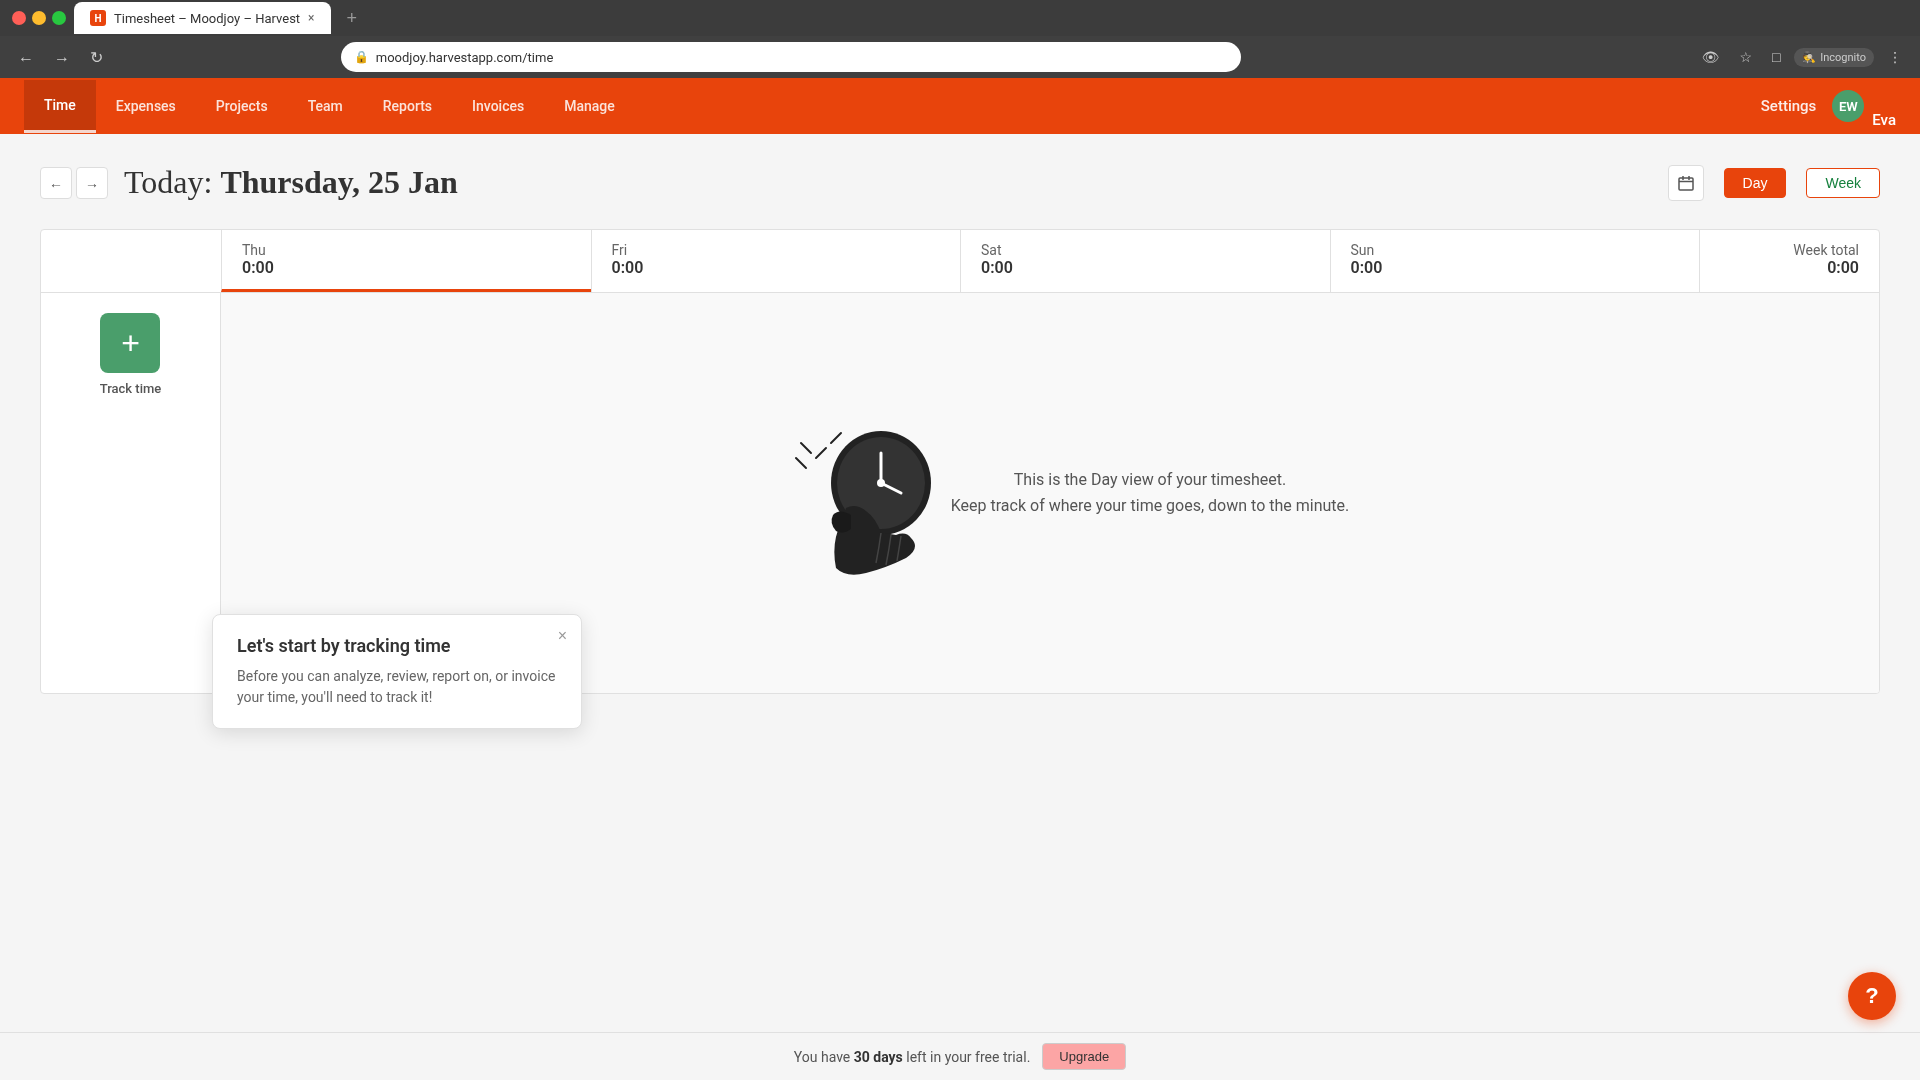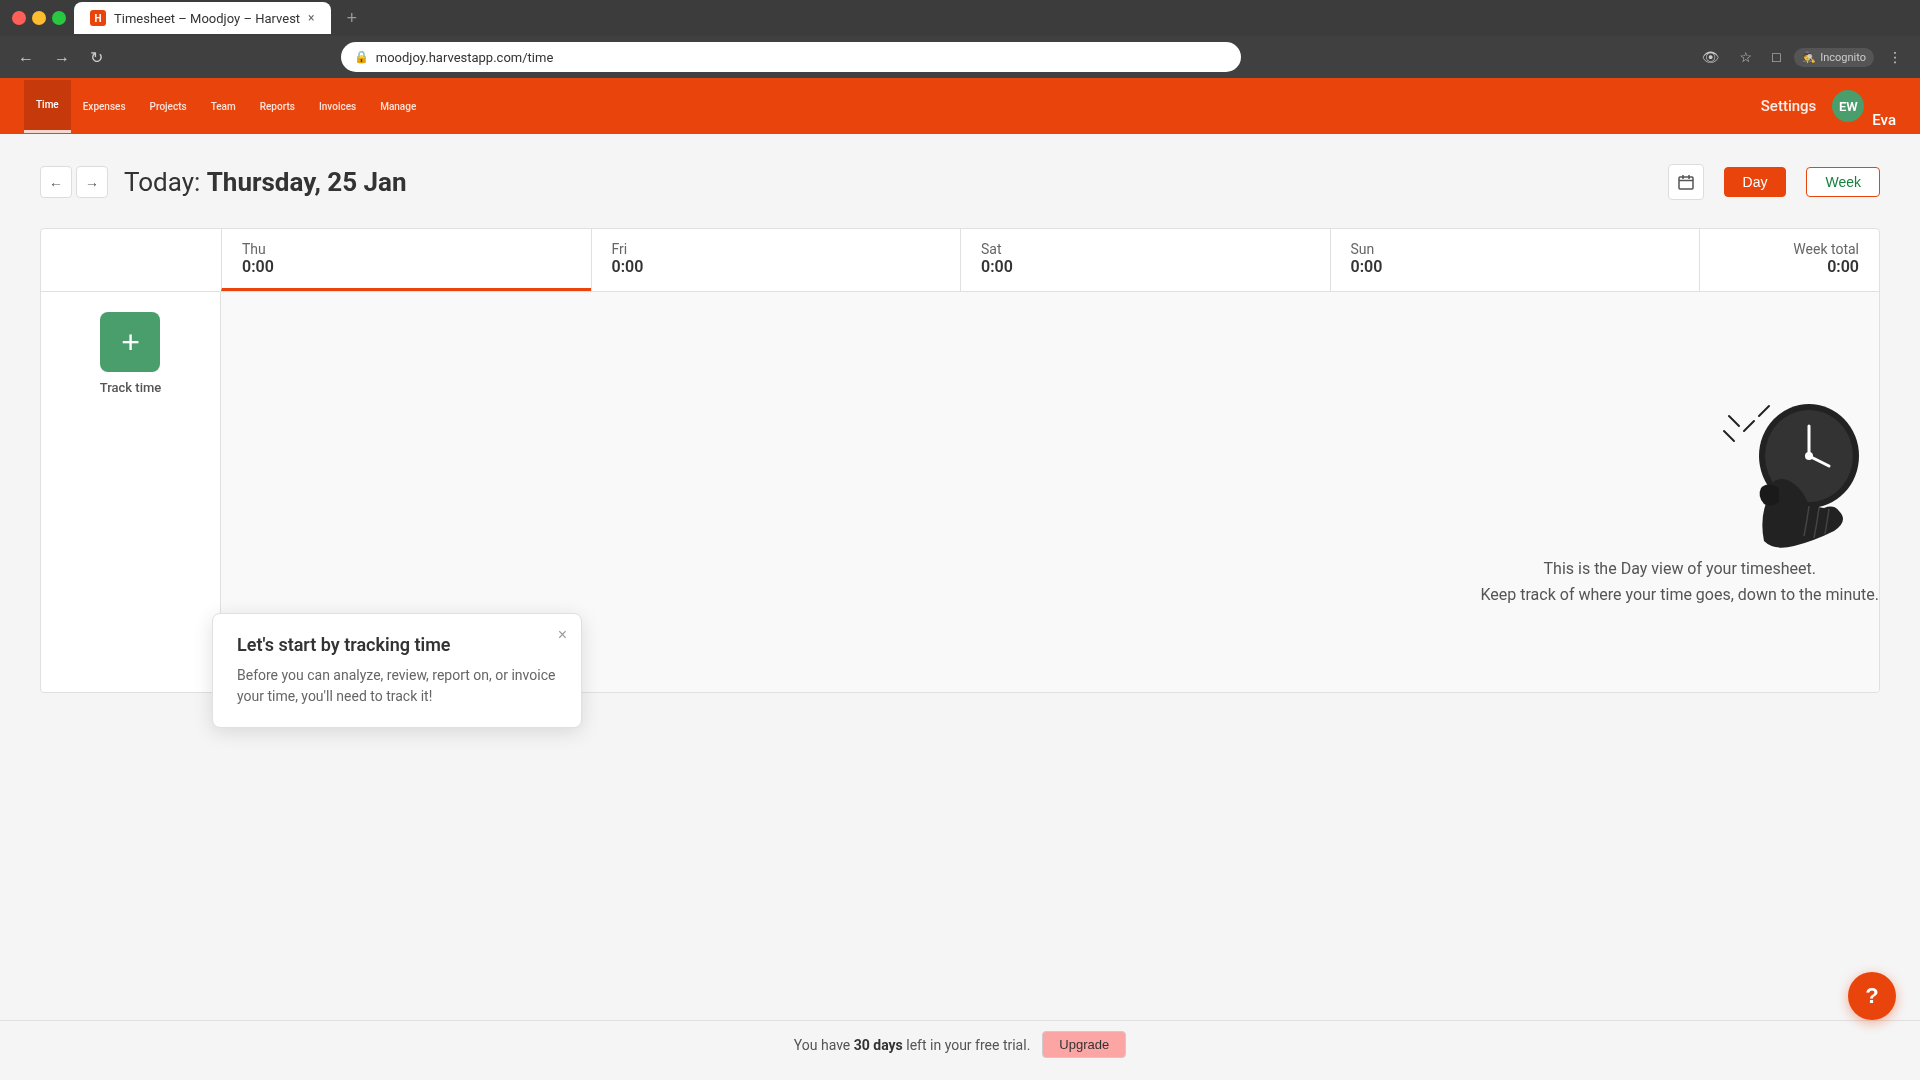--- a/index.html
+++ b/index.html
@@ -25,36 +25,36 @@
     .toolbar-icon-btn { background: none; border: none; color: #ccc; font-size: 14px; cursor: pointer; padding: 4px 6px; }
     .incognito-badge { background: #555; color: #ccc; font-size: 11px; padding: 3px 8px; border-radius: 12px; display: flex; align-items: center; gap: 4px; }
     .bookmarks-bar { background: #3c3c3c; height: 32px; display: flex; align-items: center; padding: 0 12px; border-top: 1px solid #555; }
 
     
     .app { width: 1920px; min-height: 960px; background: #f5f5f5; }
 
     
     .app-nav { background: #e8440c; height: 56px; display: flex; align-items: center; padding: 0 24px; }
     .nav-items { display: flex; align-items: center; gap: 0; flex: 1; }
-    .nav-item { color: rgba(255,255,255,0.85); font-size: 10px; font-weight: 500; padding: 0 12px; height: 53px; display: flex; align-items: center; cursor: pointer; text-decoration: none; }
+    .nav-item { color: rgba(255,255,255,0.85); font-size: 14px; font-weight: 500; padding: 0 20px; height: 53px; display: flex; align-items: center; cursor: pointer; text-decoration: none; }
     .nav-item.active { background: rgba(0,0,0,0.15); color: #ffffff; border-bottom: 3px solid rgba(255,255,255,0.8); }
     .nav-right { display: flex; align-items: center; gap: 16px; margin-left: auto; }
     .nav-settings { color: rgba(255,255,255,0.9); font-size: 15px; font-weight: 500; cursor: pointer; }
     .nav-user { display: flex; align-items: center; gap: 8px; cursor: pointer; }
     .user-avatar { width: 32px; height: 32px; border-radius: 50%; background: #4a9e6b; color: white; font-size: 13px; font-weight: 600; display: flex; align-items: center; justify-content: center; }
     .user-name { color: white; font-size: 15px; font-weight: 500; margin-top: 28px; }
 
     
     .main-content { padding: 30px 40px; }
 
     
     .date-nav { display: flex; align-items: center; margin-bottom: 28px; }
     .date-nav-arrows { display: flex; gap: 4px; margin-right: 16px; }
     .date-arrow { width: 32px; height: 32px; border: 1px solid #ddd; background: white; border-radius: 4px; display: flex; align-items: center; justify-content: center; cursor: pointer; color: #555; font-size: 14px; }
-    .date-title { font-size: 26px; font-weight: 400; color: #333; }
+    .date-title { font-size: 32px; font-weight: 400; color: #333; font-family: Liberation Serif, serif; }
     .date-title strong { font-weight: 700; }
     .view-controls { margin-left: auto; display: flex; align-items: center; gap: 20px; }
     .calendar-icon-btn { width: 36px; height: 36px; border: 1px solid #ddd; background: white; border-radius: 4px; display: flex; align-items: center; justify-content: center; cursor: pointer; color: #555; }
     .view-btn { padding: 6px 18px; border-radius: 4px; border: 1px solid #e8440c; font-size: 14px; font-weight: 500; cursor: pointer; background: white; color: #15803d; }
     .view-btn.active { background: #e8440c; color: white; }
 
     
     .timesheet-container { background: white; border-radius: 4px; border: 1px solid #e0e0e0; overflow: hidden; }
     .timesheet-header { display: flex; border-bottom: 1px solid #e0e0e0; justify-content: center; }
     .ts-action-col { width: 180px; flex-shrink: 0; padding: 16px 20px; display: flex; align-items: center; }
@@ -68,30 +68,30 @@
 
     
     .track-time-btn { display: flex; flex-direction: column; align-items: center; gap: 8px; cursor: pointer; }
     .track-time-plus { width: 60px; height: 60px; background: #4a9e6b; border-radius: 8px; display: flex; align-items: center; justify-content: center; color: white; font-size: 32px; font-weight: 300; cursor: pointer; border: none; transition: background 0.2s; }
     .track-time-label { font-size: 13px; color: #555; font-weight: 500; }
     .empty-state-text { font-size: 16px; color: #555; text-align: center; line-height: 1.6; }
 
     
     .timesheet-body { display: flex; min-height: 400px; }
     .ts-left-col { width: 180px; flex-shrink: 0; padding: 20px; border-right: 1px solid #e0e0e0; display: flex; flex-direction: column; align-items: center; }
-    .ts-right-col { flex: 1; display: flex; align-items: flex-end; justify-content: center; flex-direction: column; background: #f9f9f9; }
+    .ts-right-col { flex: 1; display: flex; align-items: center; justify-content: center; flex-direction: row; background: #f9f9f9; }
 
     
     .tooltip-popover { position: absolute; background: white; border: 1px solid #e0e0e0; border-radius: 8px; padding: 20px 24px; width: 370px; box-shadow: 0 4px 20px rgba(0,0,0,0.12); z-index: 100; left: 172px; top: 385px; }
     .tooltip-close { position: absolute; top: 12px; right: 14px; background: none; border: none; color: #999; font-size: 16px; cursor: pointer; }
     .tooltip-title { font-size: 18px; font-weight: 600; color: #333; margin-bottom: 10px; }
     .tooltip-body { font-size: 14px; color: #666; line-height: 1.5; }
 
     
-    .trial-bar { position: fixed; bottom: 12px; left: 0; right: 0; background: #f5f5f5; border-top: 1px solid #e0e0e0; height: 48px; display: flex; align-items: center; justify-content: center; gap: 12px; font-size: 14px; color: #555; z-index: 50; }
+    .trial-bar { position: fixed; bottom: 0; left: 0; right: 0; background: #f5f5f5; border-top: 1px solid #e0e0e0; height: 48px; display: flex; align-items: center; justify-content: center; gap: 12px; font-size: 14px; color: #555; z-index: 50; }
     .trial-bar strong { color: #333; }
     .upgrade-btn { background: #fca5a5; border: 1px solid #ccc; border-radius: 4px; padding: 5px 16px; font-size: 13px; cursor: pointer; color: #333; font-weight: 500; }
 
     
     .help-btn { position: fixed; bottom: 60px; right: 24px; width: 48px; height: 48px; border-radius: 50%; background: #e8440c; color: white; font-size: 22px; font-weight: 700; border: none; cursor: pointer; display: flex; align-items: center; justify-content: center; box-shadow: 0 3px 12px rgba(232,68,12,0.4); z-index: 100; }
 
     
     .timesheet-wrapper { position: relative; }
   </style>
 </head>

